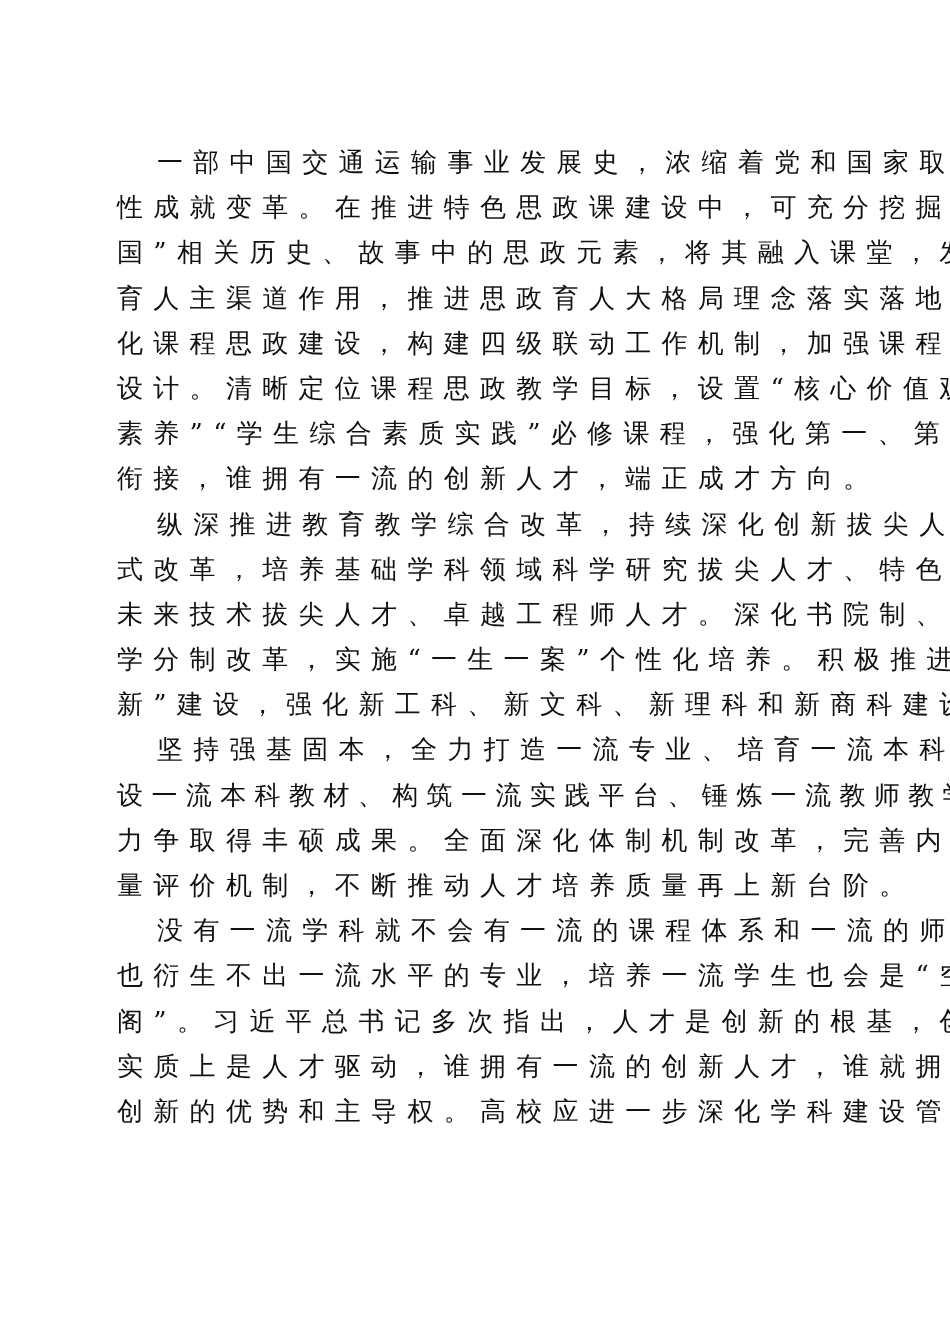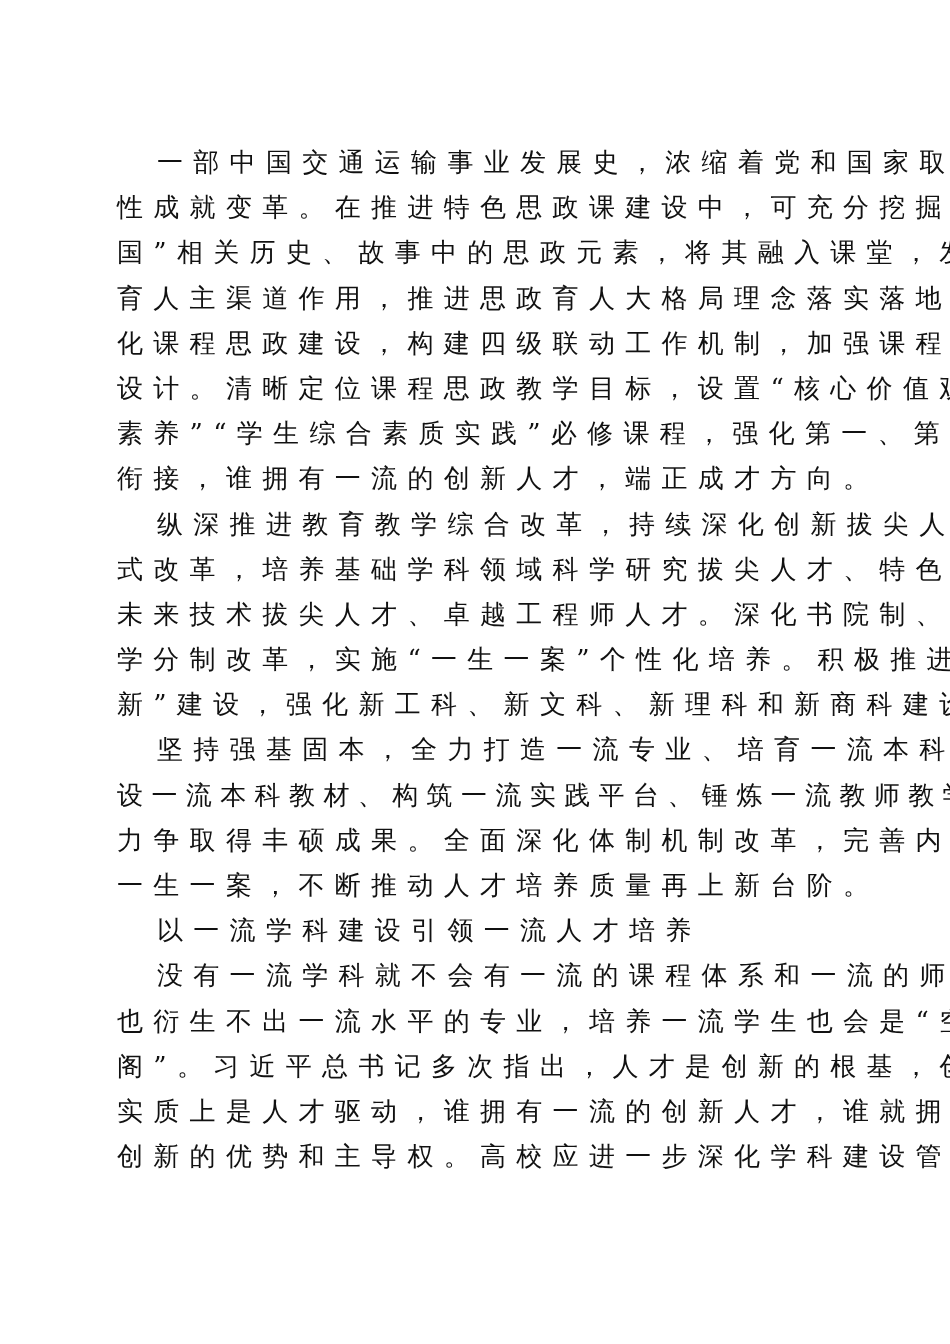--- a/index.html
+++ b/index.html
@@ -33,21 +33,20 @@
     <div class="line">素养”“学生综合素质实践”必修课程，强化第一、第二课堂</div>
     <div class="line">衔接，谁拥有一流的创新人才，端正成才方向。</div>
     <div class="line indent">纵深推进教育教学综合改革，持续深化创新拔尖人才培养模</div>
     <div class="line">式改革，培养基础学科领域科学研究拔尖人才、特色优势学科</div>
     <div class="line">未来技术拔尖人才、卓越工程师人才。深化书院制、导师制、</div>
     <div class="line">学分制改革，实施“一生一案”个性化培养。积极推进“四</div>
     <div class="line">新”建设，强化新工科、新文科、新理科和新商科建设。</div>
     <div class="line indent">坚持强基固本，全力打造一流专业、培育一流本科课程、建</div>
     <div class="line tight">设一流本科教材、构筑一流实践平台、锤炼一流教师教学能力，</div>
     <div class="line">力争取得丰硕成果。全面深化体制机制改革，完善内、外部质</div>
-    <div class="line">一生一案，不断推动人才培养质量再上新台阶。</div>
-    <div class="line indent">以一流学科建设引领一流人才培养</div>
+    <div class="line">量评价机制，不断推动人才培养质量再上新台阶。</div>
     <div class="line indent">没有一流学科就不会有一流的课程体系和一流的师资队伍，</div>
     <div class="line">也衍生不出一流水平的专业，培养一流学生也会是“空中楼</div>
     <div class="line">阁”。习近平总书记多次指出，人才是创新的根基，创新驱动</div>
     <div class="line">实质上是人才驱动，谁拥有一流的创新人才，谁就拥有了科技</div>
     <div class="line">创新的优势和主导权。高校应进一步深化学科建设管理体制机</div>
   </div>
 </div>
 
 </body></html>

